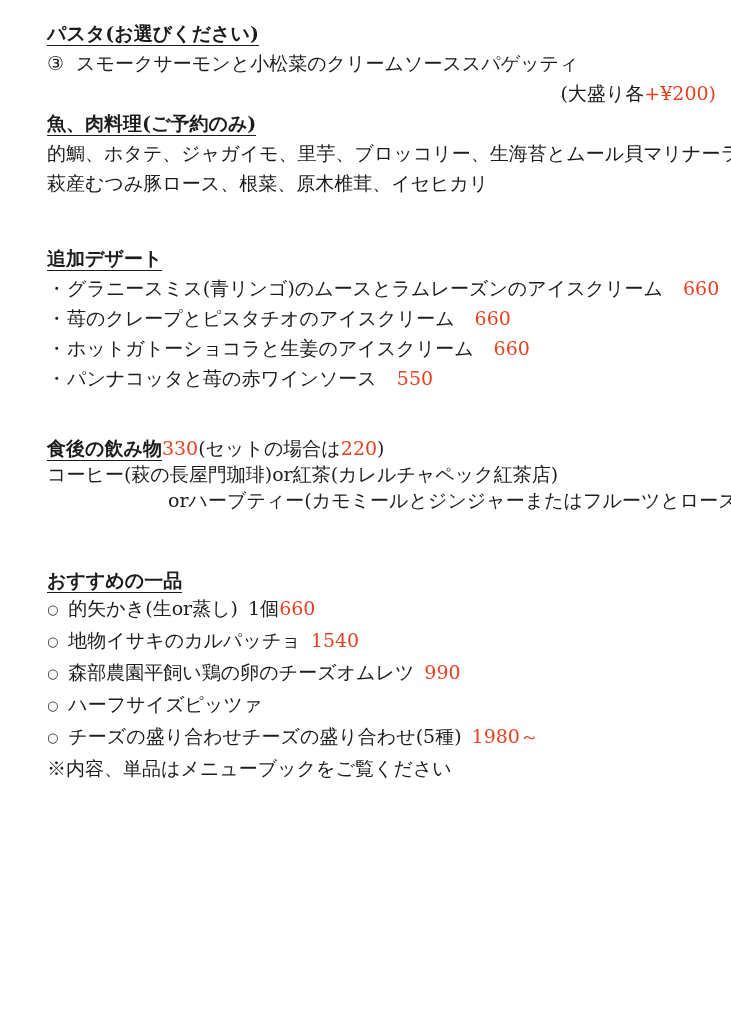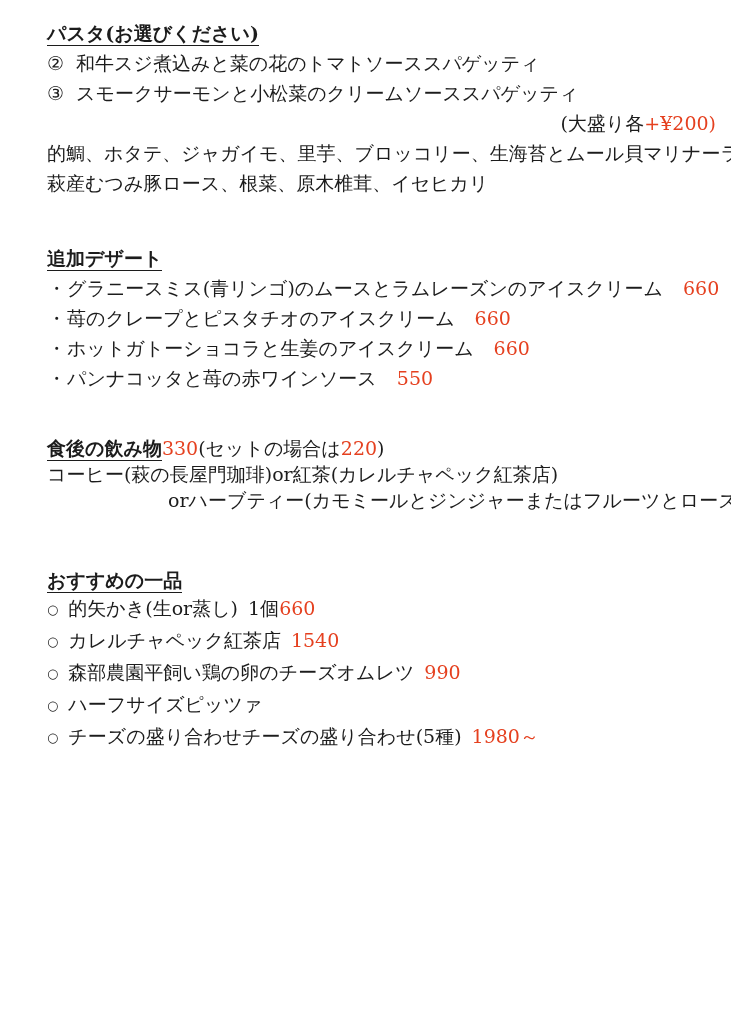--- a/index.html
+++ b/index.html
@@ -37,26 +37,26 @@
   .sec-drinks{margin-top:42px;}
   .sec-recommended{margin-top:54px;}
 </style>
 </head>
 <body>
 
 <div class="page">
 
   <section>
     <div class="line"><span class="heading-text">パスタ(お選びください)</span></div>
-    <div class="line"><span class="marker">②</span><span>和牛スジ煮込みと菜の花のトマトソーススパゲッティ</span></div>
     <div class="line"><span class="marker">③</span><span>スモークサーモンと小松菜のクリームソーススパゲッティ</span></div>
     <div class="line note-right"><span>(大盛り各</span><span class="price">+¥200)</span></div>
   </section>
 
   <section>
+    <div class="line"><span class="heading-text">魚、肉料理(ご予約のみ)</span></div>
     <div class="line">的鯛、ホタテ、ジャガイモ、里芋、ブロッコリー、生海苔とムール貝マリナーラ</div>
     <div class="line">萩産むつみ豚ロース、根菜、原木椎茸、イセヒカリ</div>
   </section>
 
   <section class="sec-desserts">
     <div class="line"><span class="heading-text">追加デザート</span></div>
     <div class="line"><span class="dot-bullet">・</span><span>グラニースミス(青リンゴ)のムースとラムレーズンのアイスクリーム</span><span class="price gap-l">660</span></div>
     <div class="line"><span class="dot-bullet">・</span><span>苺のクレープとピスタチオのアイスクリーム</span><span class="price gap-l">660</span></div>
     <div class="line"><span class="dot-bullet">・</span><span>ホットガトーショコラと生姜のアイスクリーム</span><span class="price gap-l">660</span></div>
     <div class="line"><span class="dot-bullet">・</span><span>パンナコッタと苺の赤ワインソース</span><span class="price gap-l">550</span></div>
@@ -64,19 +64,20 @@
 
   <section class="sec-drinks">
     <div class="line tight"><span class="heading-text">食後の飲み物</span><span class="price gap-drink">330</span><span>(セットの場合は</span><span class="price">220</span><span>)</span></div>
     <div class="line tight">コーヒー(萩の長屋門珈琲)or紅茶(カレルチャペック紅茶店)</div>
     <div class="line tight indent-drinks">orハーブティー(カモミールとジンジャーまたはフルーツとローズ)</div>
   </section>
 
   <section class="sec-recommended">
     <div class="line tight"><span class="heading-text">おすすめの一品</span></div>
     <div class="rec-line"><span class="circle-bullet">○</span><span>的矢かき(生or蒸し)</span><span class="gap-m">1個</span><span class="price">660</span></div>
-    <div class="rec-line"><span class="circle-bullet">○</span><span>カレルチャペック紅茶店</span><span class="price gap-m">1540</span></div>
+    <div class="rec-line"><span class="circle-bullet">○</span><span>地物イサキのカルパッチョ</span><span class="price gap-m">1540</span></div>
     <div class="rec-line"><span class="circle-bullet">○</span><span>森部農園平飼い鶏の卵のチーズオムレツ</span><span class="price gap-m">990</span></div>
     <div class="rec-line"><span class="circle-bullet">○</span><span>ハーフサイズピッツァ</span></div>
     <div class="rec-line"><span class="circle-bullet">○</span><span>チーズの盛り合わせチーズの盛り合わせ(5種)</span><span class="price gap-m">1980～</span></div>
+    <div class="rec-line">※内容、単品はメニューブックをご覧ください</div>
   </section>
 
 </div>
 
 </body></html>

